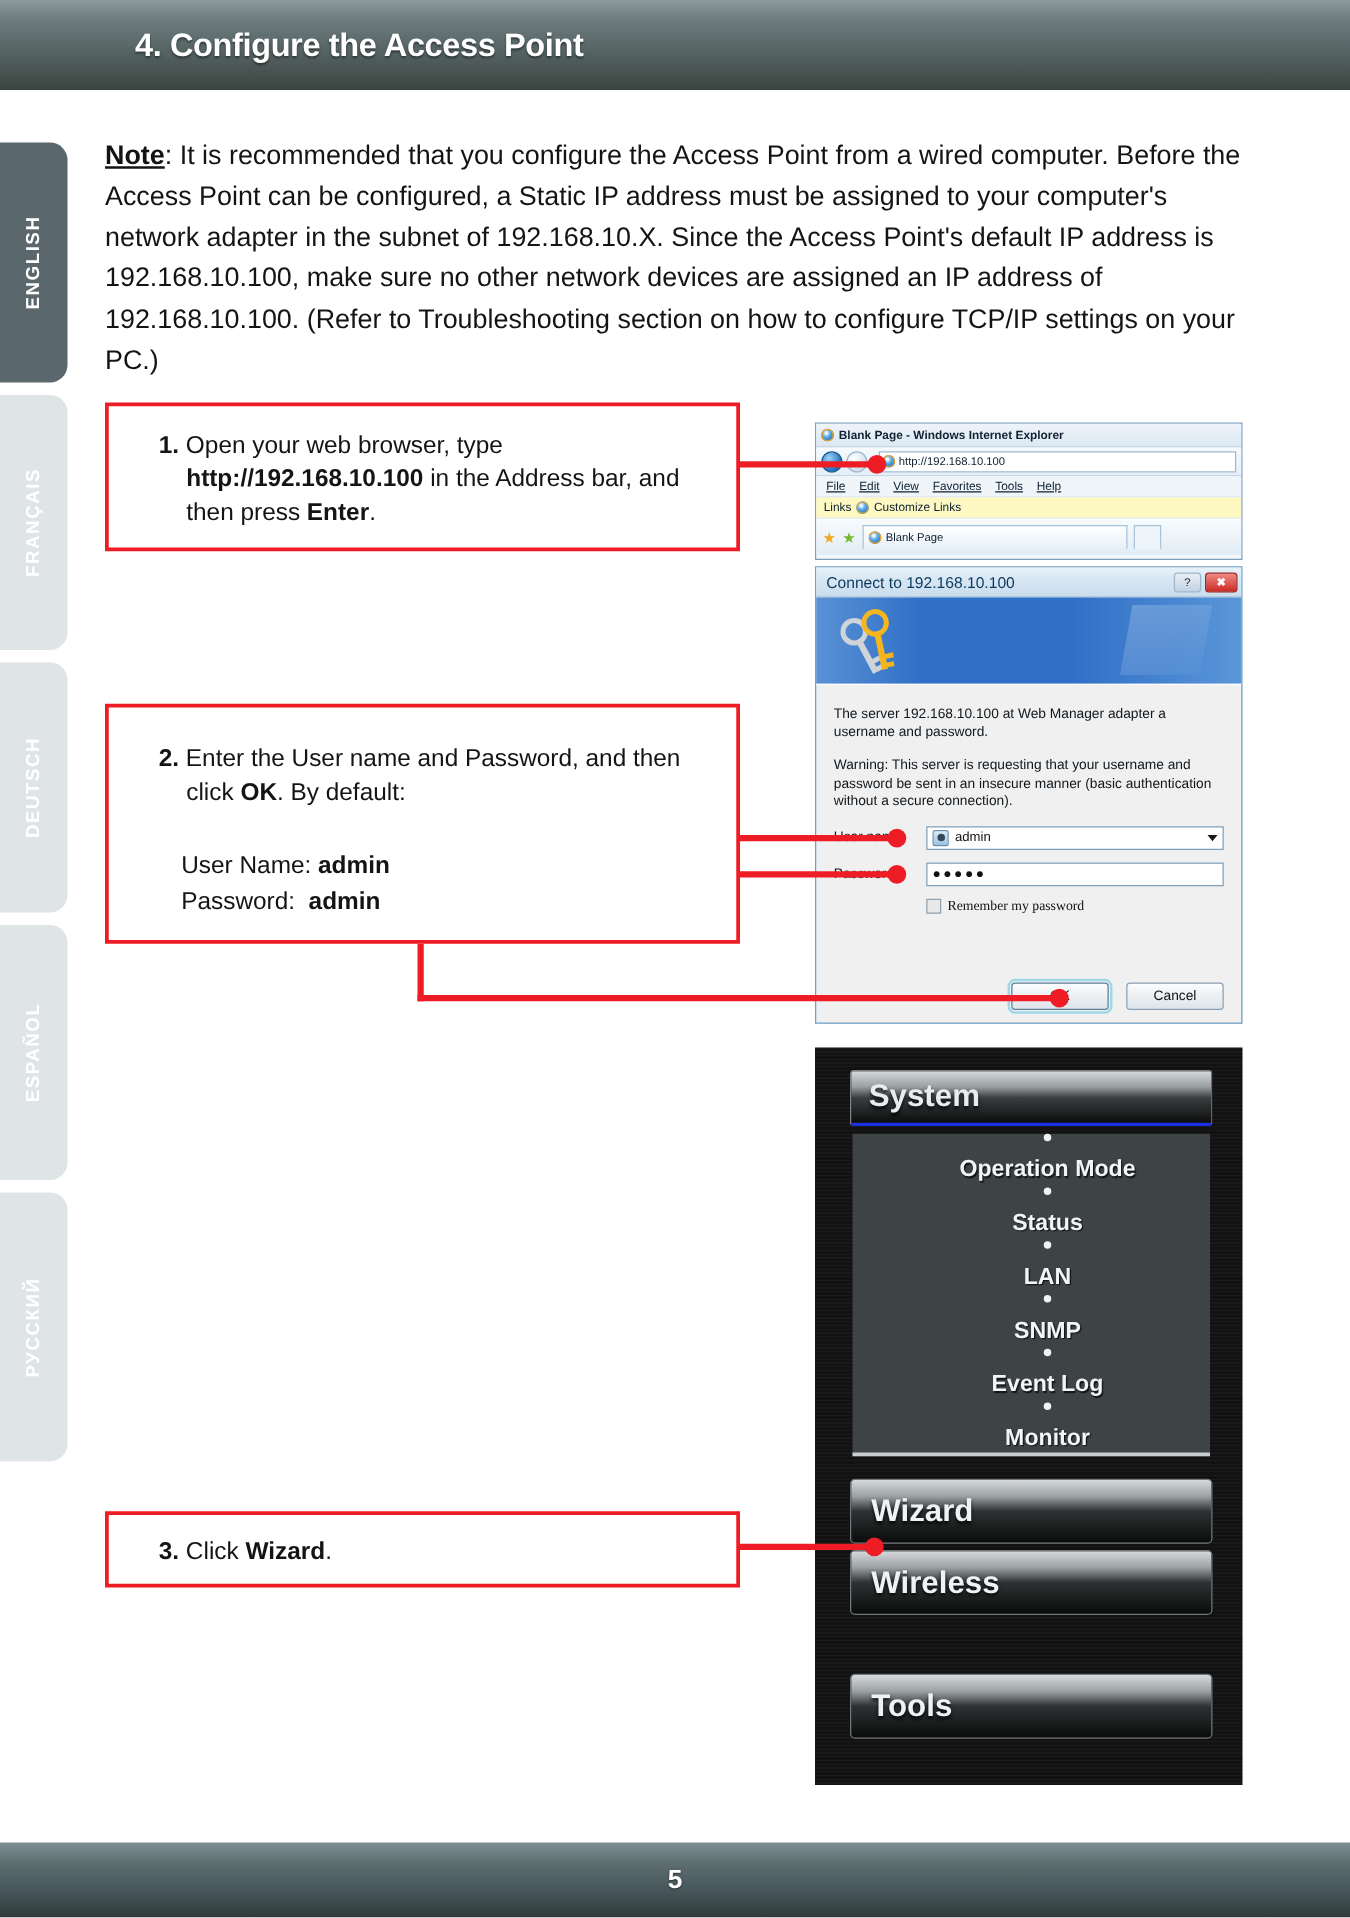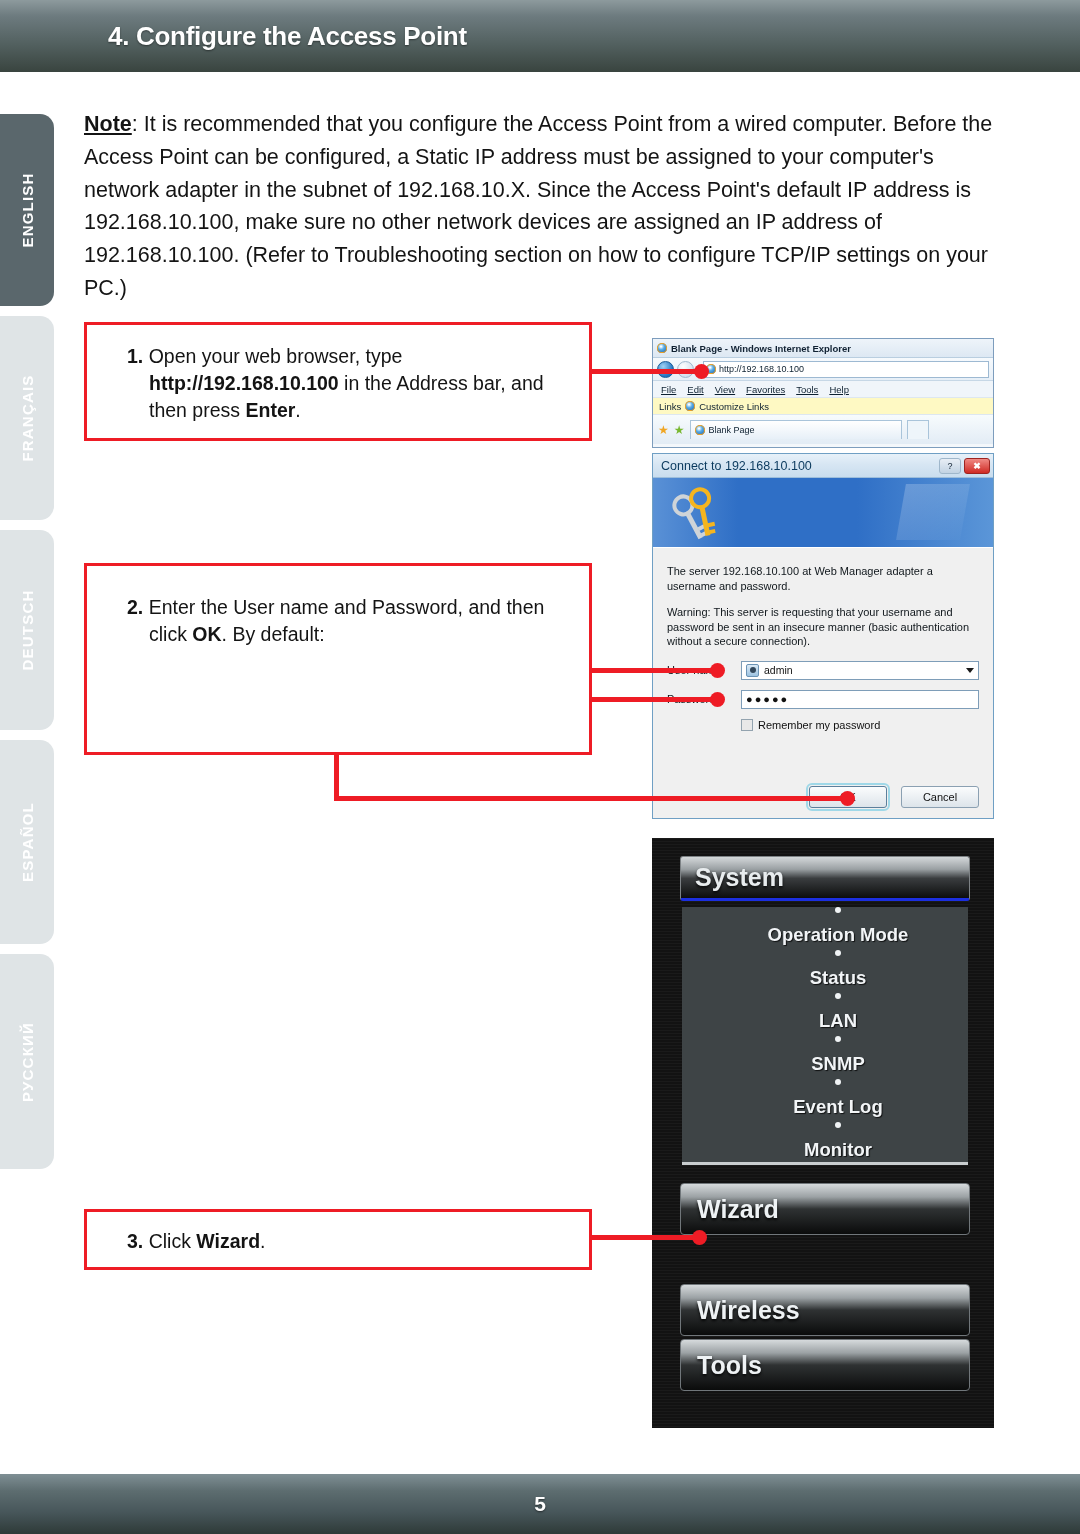--- a/index.html
+++ b/index.html
@@ -198,21 +198,21 @@
   .user-avatar::after {
     content:''; position:absolute; left: 3px; top: 2px; width:6px; height:6px;
     border-radius:50%; background:#33485c;
   }
   .dd-arrow {
     margin-left:auto; margin-right: 4px; width: 0;height:0;
     border-left: 4px solid transparent; border-right: 4px solid transparent;
     border-top: 5px solid #1a1a1a;
   }
   .pwd-dots { letter-spacing: 2px; font-size: 11px; }
-  .remember-row { display:flex; align-items:center; gap:5px; margin-left: 74px; margin-top: 0; }
+  .remember-row { display:flex; align-items:center; gap:5px; margin-left: 74px; margin-top: 0; font-family: Liberation Serif, serif; }
   .chkbox { width:12px;height:12px;background:#e8e8e8;border:1px solid #93a3af; }
   .remember-lbl { font-size: 11px; }
   .dlg-footer {
     position:absolute; left:0; right:0; bottom: 10px;
     display:flex; justify-content:flex-end; gap: 14px; padding-right: 14px;
   }
   .dlg-btn {
     width: 78px; height: 22px; font-size: 11px;
     background: linear-gradient(to bottom,#fbfcfd,#dde4ea);
     border: 1px solid #8ba0b2; border-radius: 3px;
@@ -256,21 +256,21 @@
     position:absolute; left: 28px; width: 290px; height: 52px;
     background: linear-gradient(to bottom, #d6dadc 0%, #9ba1a4 26%, #2f3233 50%, #0a0b0b 100%);
     border: 1px solid #70767a; border-radius: 4px;
     display:flex; align-items:center; padding-left: 16px;
   }
   .nav-btn-text {
     color: #eef2f4; font-size: 25px; font-weight: bold;
     text-shadow: 0 2px 3px rgba(0,0,0,0.85);
   }
   #btn-wizard   { top: 345px; }
-  #btn-wireless { top: 446px; }
+  #btn-wireless { top: 402px; }
   #btn-tools    { top: 501px; }
 
   
   .footer {
     position: absolute; left: 0; bottom: 0; width: 1080px; height: 60px;
     background: linear-gradient(to bottom, #7f8f94 0%, #5d6d70 28%, #47565a 64%, #2e3a38 100%);
     display:flex; align-items:center; justify-content:center;
   }
   .footer-num {
     color:#ffffff; font-size: 21px; font-weight: bold;
@@ -324,20 +324,24 @@
     <div class="step-hang"><b class="bold">http://192.168.10.100</b><span> in the Address bar, and</span></div>
     <div class="step-hang"><span>then press </span><b class="bold">Enter</b><span>.</span></div>
   </div>
 </div>
 
 <div class="stepbox" id="step2-box">
   <div class="step-inner">
     <div><span class="step-num">2.</span>
       <span>Enter the User name and Password, and then</span></div>
     <div class="step-hang"><span>click </span><b class="bold">OK</b><span>. By default:</span></div>
+    <div class="cred-block">
+      <div><span>User Name:</span> <b class="bold">admin</b></div>
+      <div><span>Password:</span>&nbsp; <b class="bold">admin</b></div>
+    </div>
   </div>
 </div>
 
 <div class="stepbox" id="step3-box">
   <div class="step-inner">
     <div><span class="step-num">3.</span>
       <span>Click </span><b class="bold">Wizard</b><span>.</span></div>
   </div>
 </div>
 

